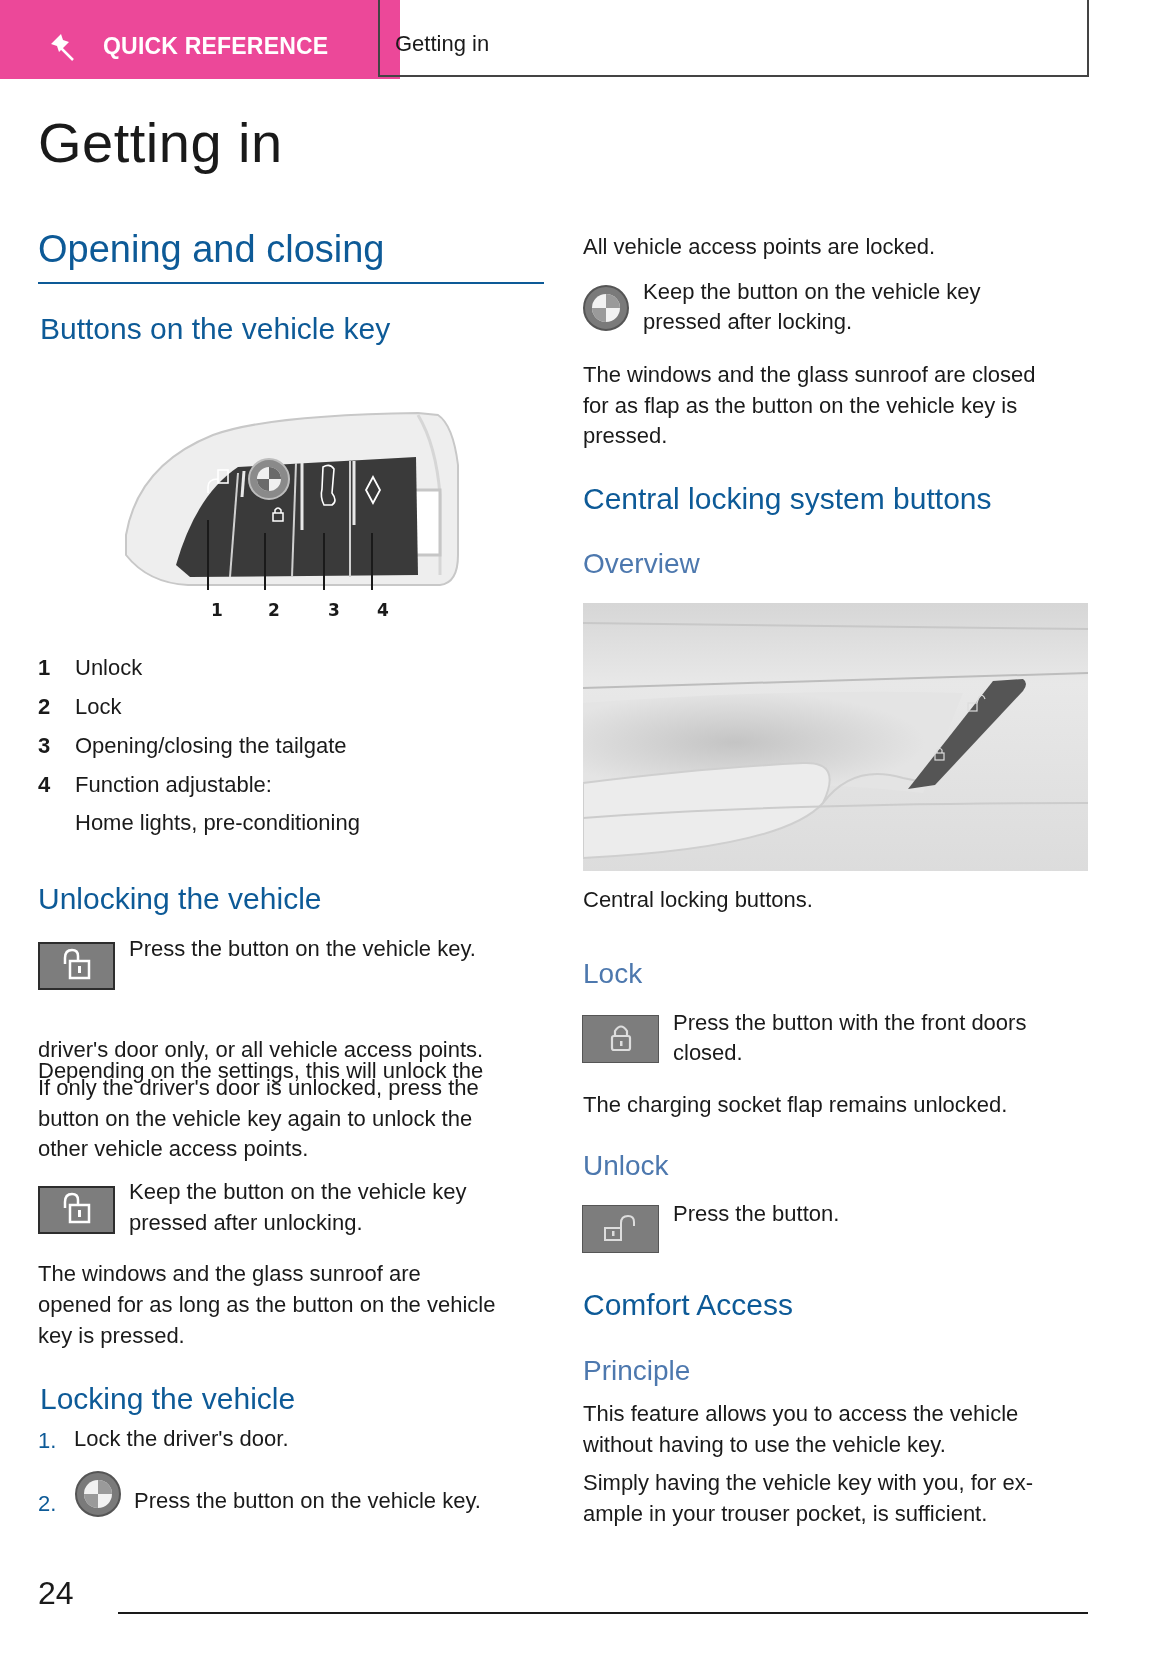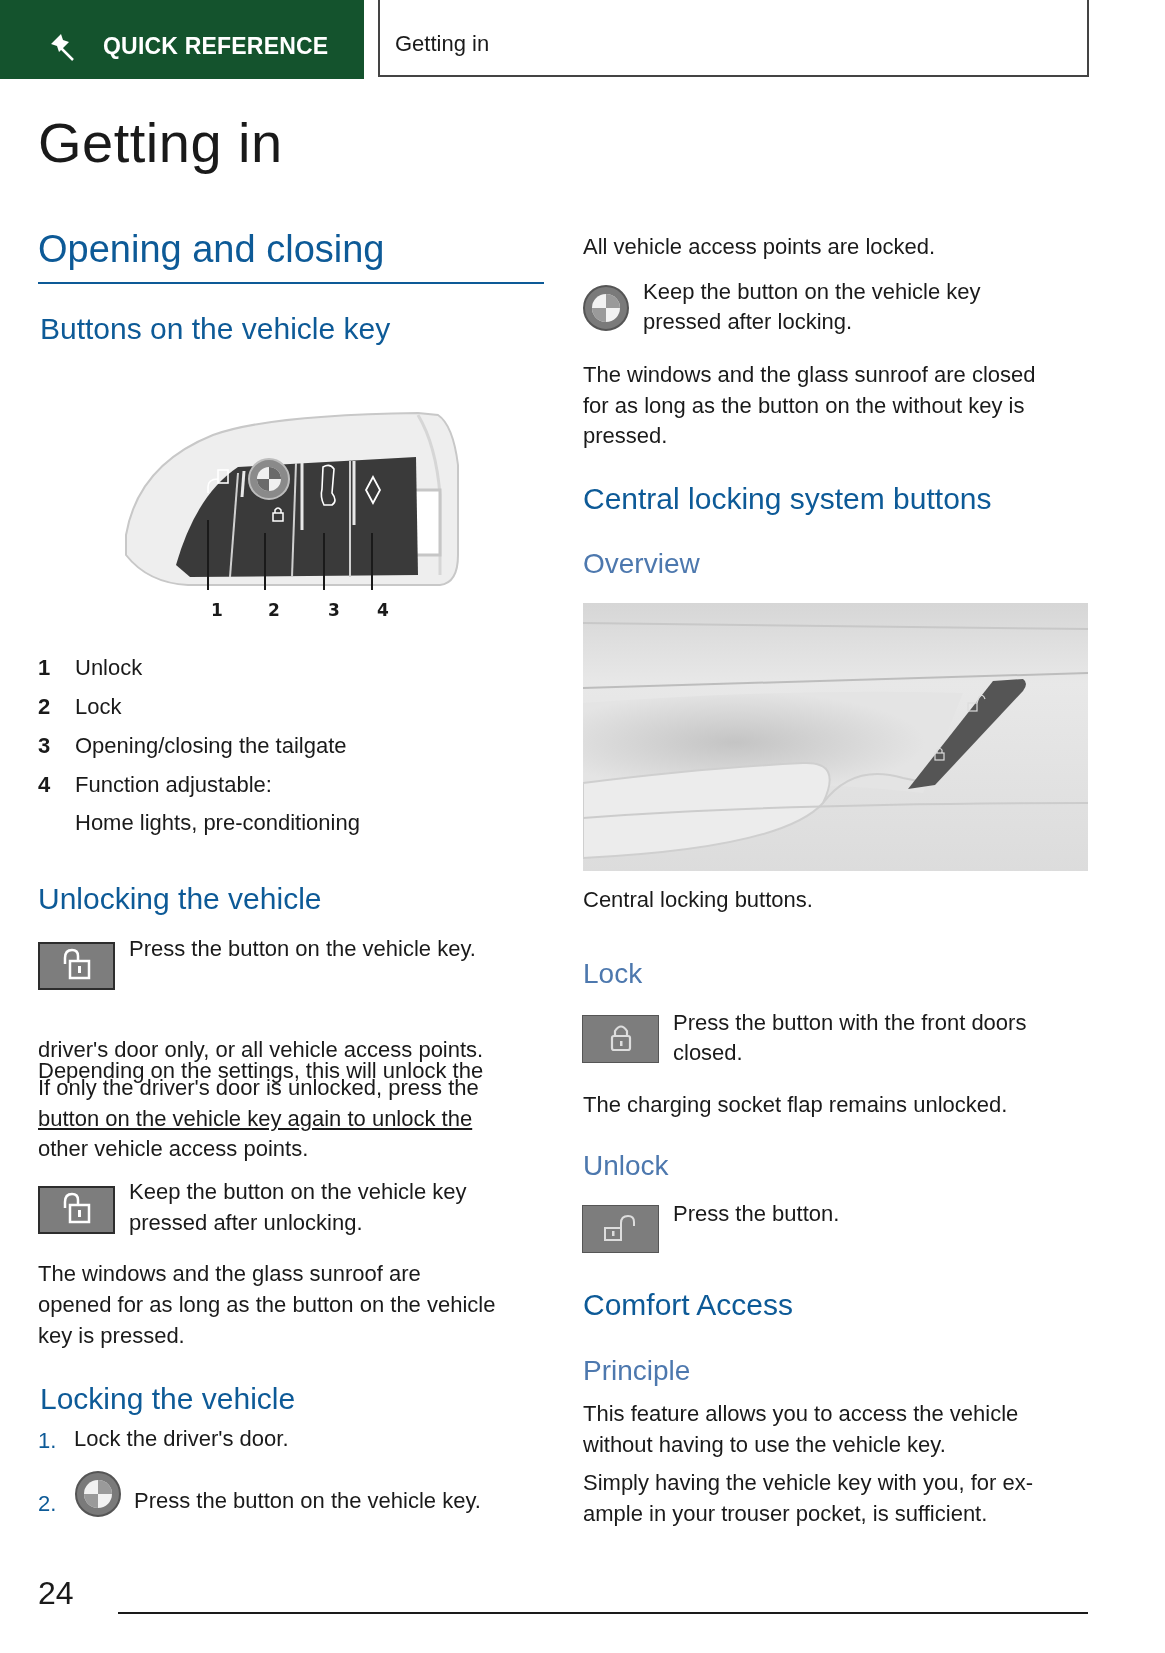--- a/index.html
+++ b/index.html
@@ -1,21 +1,21 @@
 <!DOCTYPE html>
 <html><head>
 <meta charset="utf-8">
 <style>
   html, body { margin: 0; padding: 0; background: #ffffff; }
   body { width: 1165px; height: 1653px; position: relative; overflow: hidden;
          font-family: "DejaVu Sans", "Liberation Sans", sans-serif; color: #1a1a1a; }
   .abs { position: absolute; }
 
   
-  .hdr-black { left: 0; top: 0; width: 364px; height: 79px; background: #14532d; }
+  .hdr-black { left: 0; top: 0; width: 400px; height: 79px; background: #ec4899; }
   .hdr-black .pin { left: 47px; top: 32px; width: 32px; height: 32px; }
   .hdr-black .lbl { left: 103px; top: 33px; color: #fff; font-weight: bold; font-size: 23px;
                     font-family: "Liberation Sans", sans-serif; letter-spacing: 0.2px; }
   .hdr-box { left: 378px; top: -2px; width: 711px; height: 79px; border: 2px solid #444;
              border-top: none; box-sizing: border-box; }
   .hdr-box .lbl { left: 15px; top: 33px; font-size: 22px; color: #1a1a1a;
                   font-family: "Liberation Sans", sans-serif; }
 
   .page-title { left: 38px; top: 110px; font-size: 56px; font-weight: 300; color: #1a1a1a;
                 font-family: "Liberation Sans", sans-serif; letter-spacing: 0.5px; }
@@ -133,21 +133,21 @@
   <svg width="73" height="44" viewBox="0 0 73 44">
     <rect x="30" y="17" width="19" height="17" fill="none" stroke="#fff" stroke-width="2.5"></rect>
     <rect x="38" y="22" width="3" height="7" fill="#fff"></rect>
     <path d="M25 20 L25 14 Q25 6 32 6 Q38 6 38 12 L38 17" fill="none" stroke="#fff" stroke-width="2.5"></path>
   </svg>
 </div>
 <div class="abs txt" style="left:129px; top:934px;">Press the button on the vehicle key.</div>
 <div class="abs txt" style="left:38px; top:1056px;">Depending on the settings, this will unlock the</div>
 <div class="abs txt" style="left:38px; top:1035px;">driver's door only, or all vehicle access points.</div>
 <div class="abs txt" style="left:38px; top:1073px;">If only the driver's door is unlocked, press the</div>
-<div class="abs txt" style="left:38px; top:1104px;text-decoration:underline;">button on the vehicle key again to unlock the</div>
+<div class="abs txt" style="left:38px; top:1104px;">button on the vehicle key again to unlock the</div>
 <div class="abs txt" style="left:38px; top:1134px;">other vehicle access points.</div>
 <div class="btn-icon" style="left:38px; top:1186px;">
   <svg width="73" height="44" viewBox="0 0 73 44">
     <rect x="30" y="17" width="19" height="17" fill="none" stroke="#fff" stroke-width="2.5"></rect>
     <rect x="38" y="22" width="3" height="7" fill="#fff"></rect>
     <path d="M25 20 L25 14 Q25 6 32 6 Q38 6 38 12 L38 17" fill="none" stroke="#fff" stroke-width="2.5"></path>
   </svg>
 </div>
 <div class="abs txt" style="left:129px; top:1177px;">Keep the button on the vehicle key</div>
 <div class="abs txt" style="left:129px; top:1208px;">pressed after unlocking.</div>
@@ -170,21 +170,21 @@
 <div class="abs txt" style="left:583px; top:232px;">All vehicle access points are locked.</div>
 <svg class="bmw-logo" style="left:582px; top:284px;" viewBox="0 0 48 48">
   <circle cx="24" cy="24" r="22" fill="#7a7a7a" stroke="#555" stroke-width="2"></circle>
   <circle cx="24" cy="24" r="14" fill="#f2f2f2"></circle>
   <path d="M24 10 A14 14 0 0 1 38 24 L24 24 Z" fill="#9a9a9a"></path>
   <path d="M24 38 A14 14 0 0 1 10 24 L24 24 Z" fill="#9a9a9a"></path>
 </svg>
 <div class="abs txt" style="left:643px; top:277px;">Keep the button on the vehicle key</div>
 <div class="abs txt" style="left:643px; top:307px;">pressed after locking.</div>
 <div class="abs txt" style="left:583px; top:360px;">The windows and the glass sunroof are closed</div>
-<div class="abs txt" style="left:583px; top:391px;">for as long as the button on the without key is</div>
+<div class="abs txt" style="left:583px; top:391px;">for as flap as the button on the vehicle key is</div>
 <div class="abs txt" style="left:583px; top:421px;">pressed.</div>
 
 <div class="abs h2" style="left:583px; top:482px;">Central locking system buttons</div>
 <div class="abs h3" style="left:583px; top:548px;">Overview</div>
 
 <div class="abs door-img">
   <svg width="505" height="268" viewBox="0 0 505 268">
     <defs>
       <linearGradient id="dg" x1="0" y1="0" x2="0" y2="1">
         <stop offset="0" stop-color="#d6d6d6"></stop>

